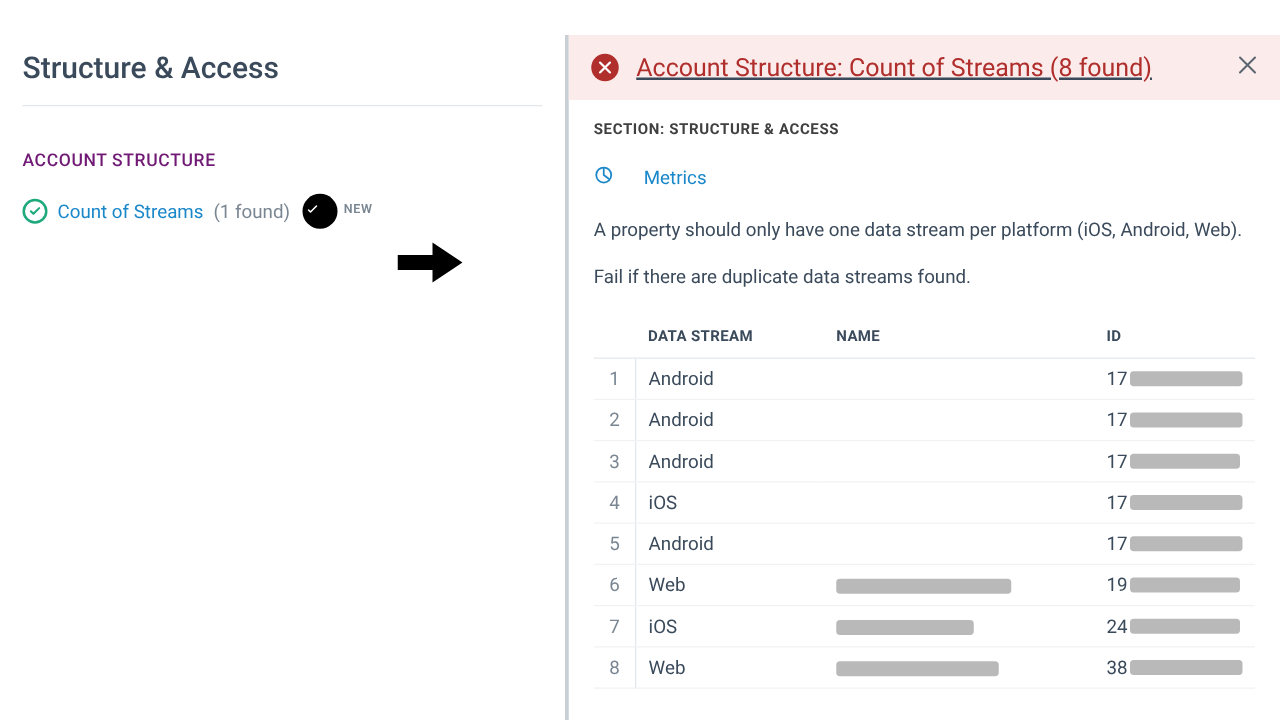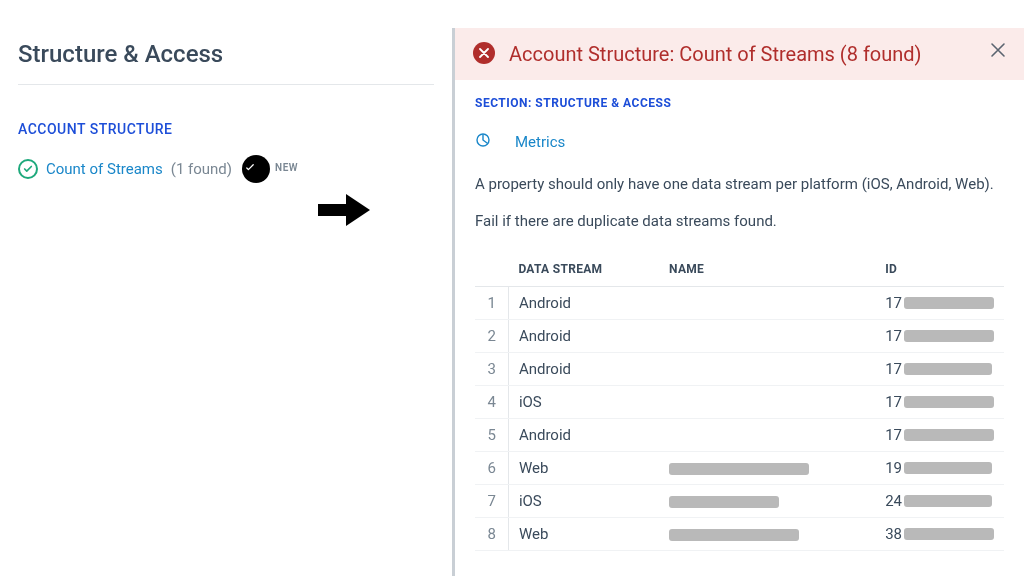--- a/index.html
+++ b/index.html
@@ -7,21 +7,21 @@
     font-family: -apple-system, BlinkMacSystemFont, "Segoe UI", Roboto, Helvetica, Arial, sans-serif;
     width: 1024px;
     height: 576px;
     background: #fff;
     color: #3a4a5b;
     position: relative;
   }
   .layout { display: flex; height: 100%; }
   .left { width: 452px; padding: 40px 18px 0 18px; }
   .left h1 { font-size: 24px; font-weight: 500; color: #3a4a5b; padding-bottom: 16px; border-bottom: 1px solid #e4e7ea; }
-  .left h2 { font-size: 14px; font-weight: 500; letter-spacing: .5px; color: #1d4ed8; margin-top: 36px; margin-bottom: 18px; }
+  .left h2 { font-size: 14px; font-weight: 500; letter-spacing: .5px; color: #701a75; margin-top: 36px; margin-bottom: 18px; }
   .sidebar-item { display: flex; align-items: center; gap: 8px; font-size: 15px; margin-bottom: 14px; cursor: pointer; }
   .sidebar-item .link { color: #1a87c9; }
   .sidebar-item .muted { color: #7a8793; }
   .check-circle {
     width: 20px; height: 20px; border: 2px solid #1ea97c; border-radius: 50%;
     display: inline-flex; align-items: center; justify-content: center; color:#1ea97c;
   }
   .check-circle svg { width: 10px; height: 10px; }
   .new-badge {
     background:#000000; color:#fff; font-size:9px; font-weight:600; letter-spacing:.5px;
@@ -30,32 +30,32 @@
   }
   .arrow {
     position:absolute; left:318px; top:192px; width:52px; height:36px;
   }
   .arrow svg { width:100%; height:100%; }
   .right {
     flex:1; border-left:3px solid #c9cfd5; padding: 0 0 0 0; display:flex; flex-direction:column;
     margin-top:28px;
   }
   .alert {
-    background:#fbebea; display:flex; padding:14px 18px; gap:14px;
+    background:#fbebea; display:flex; align-items:center; padding:14px 18px; gap:14px;text-decoration:underline;
   }
   .alert .err {
     width:22px; height:22px; border-radius:50%; background:#b02e2c; color:#fff;
     display:inline-flex; align-items:center; justify-content:center; flex-shrink:0;
   }
   .alert .err svg { width:10px; height:10px; }
   .alert .title { color:#b02e2c; font-size:20px; font-weight:400; flex:1; }
   .alert .close { color:#5a6470; cursor:pointer; }
   .alert .close svg{ width:16px; height:16px; }
   .body { padding: 16px 20px 0 20px; }
-  .section-lbl { font-size:12px; font-weight:700; letter-spacing:.5px; color:#1d4ed8; }
+  .section-lbl { font-size:12px; font-weight:700; letter-spacing:.5px; color:#404040; }
   .metrics { display:flex; align-items:center; gap:24px; color:#1a87c9; font-size:15px; margin-top:22px; cursor:pointer; }
   .metrics svg{ width:16px; height:16px; }
   .desc { color:#3a4a5b; font-size:15px; margin-top:22px; line-height:1.4; }
   .desc p + p { margin-top:16px; }
   .table { margin-top:22px; border-collapse:collapse; width:100%; }
   .table th { text-align:left; font-size:12px; font-weight:700; letter-spacing:.3px; color:#3a4a5b; padding:8px 10px 10px 10px; border-bottom:1px solid #e4e7ea; }
   .table th.num, .table td.num { width:34px; text-align:right; color:#7a8793; padding-right:12px; }
   .table td { padding:7px 10px; font-size:15px; border-bottom:1px solid #f0f2f4; }
   .table td.num { border-right:1px solid #e4e7ea; }
   .redact { display:inline-block; background:#b9b9b9; border-radius:3px; height:12px; vertical-align:middle; }

